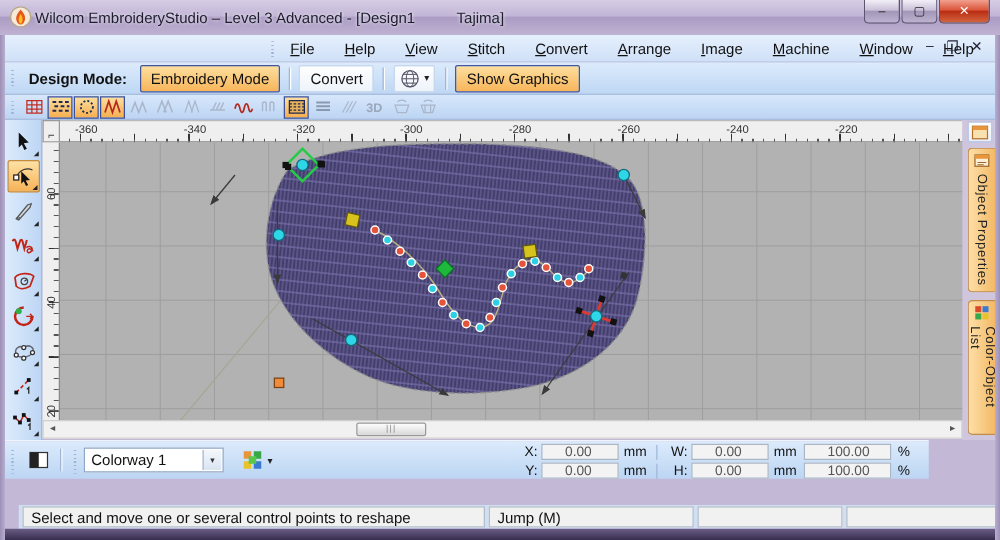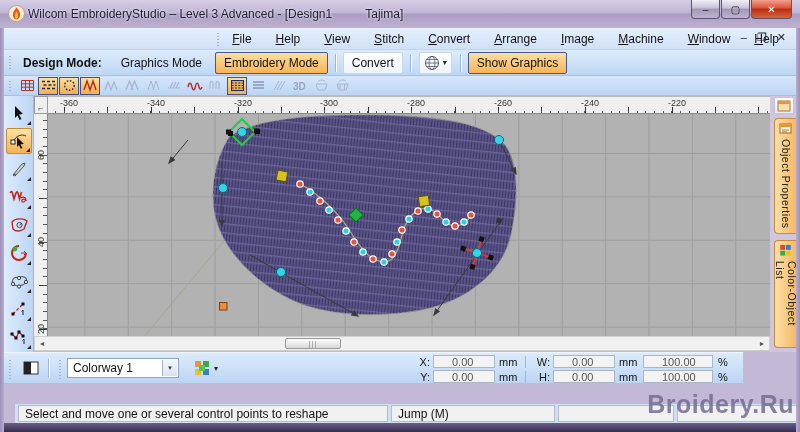--- a/index.html
+++ b/index.html
@@ -141,21 +141,20 @@
     <div id="mdi-controls">
       <span>–</span>
       <span>❐</span>
       <span>✕</span>
     </div>
   </div>
 
   <div id="modebar">
     <div class="grip"></div>
     <span class="label">Design Mode:</span>
-    <span class="mbtn">Graphics Mode</span>
     <span class="mbtn active">Embroidery Mode</span>
     <div class="vsep"></div>
     <span class="mbtn plain">Convert</span>
     <div class="vsep"></div>
     <div id="globe-btn">
       <svg width="16" height="16" viewBox="0 0 16 16">
         <circle cx="8" cy="8" r="6.5" fill="none" stroke="#556" stroke-width="1"></circle>
         <ellipse cx="8" cy="8" rx="3" ry="6.5" fill="none" stroke="#556" stroke-width="0.8"></ellipse>
         <path d="M1.5 8 H14.5 M2.5 4.5 H13.5 M2.5 11.5 H13.5" stroke="#556" stroke-width="0.8" fill="none"></path>
       </svg>
@@ -523,17 +522,16 @@
     </div>
   </div>
 
   <div id="statusrow2">
     <div class="scell" style="left:3px; width:370px;">Select and move one or several control points to reshape</div>
     <div class="scell" style="left:376px; width:164px;">Jump (M)</div>
     <div class="scell" style="left:543px; width:116px;"></div>
     <div class="scell" style="left:662px; width:135px;"></div>
   </div>
 
-  <div id="watermark">Broidery.Ru</div>
   <div id="frame-bottom"></div>
   <div id="frame-left"></div>
   <div id="frame-right"></div>
 </div>
 
 </body></html>

